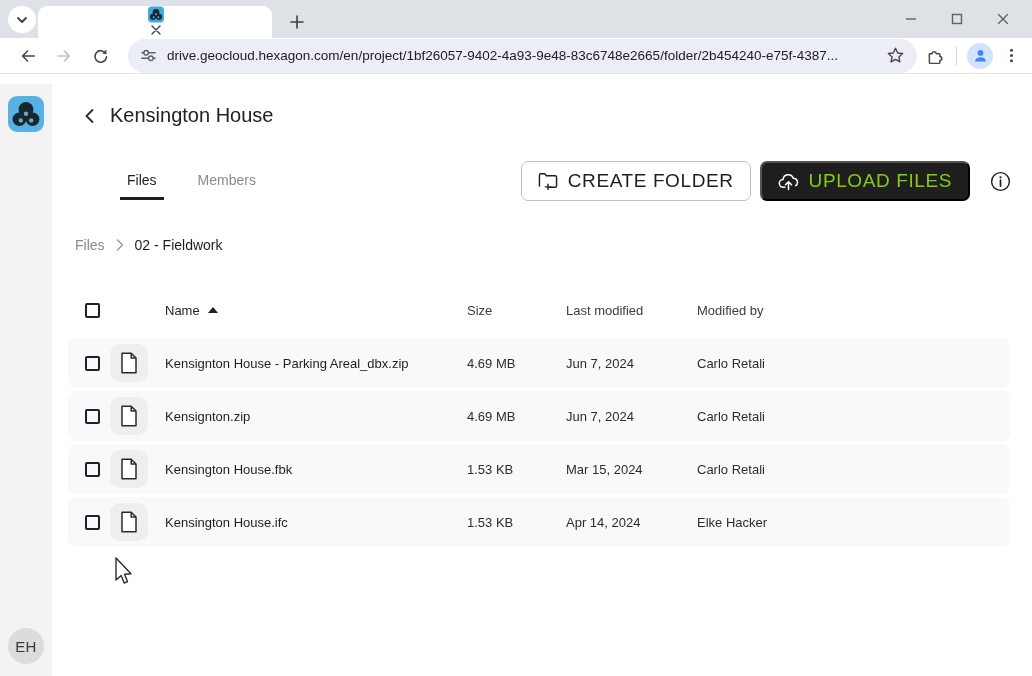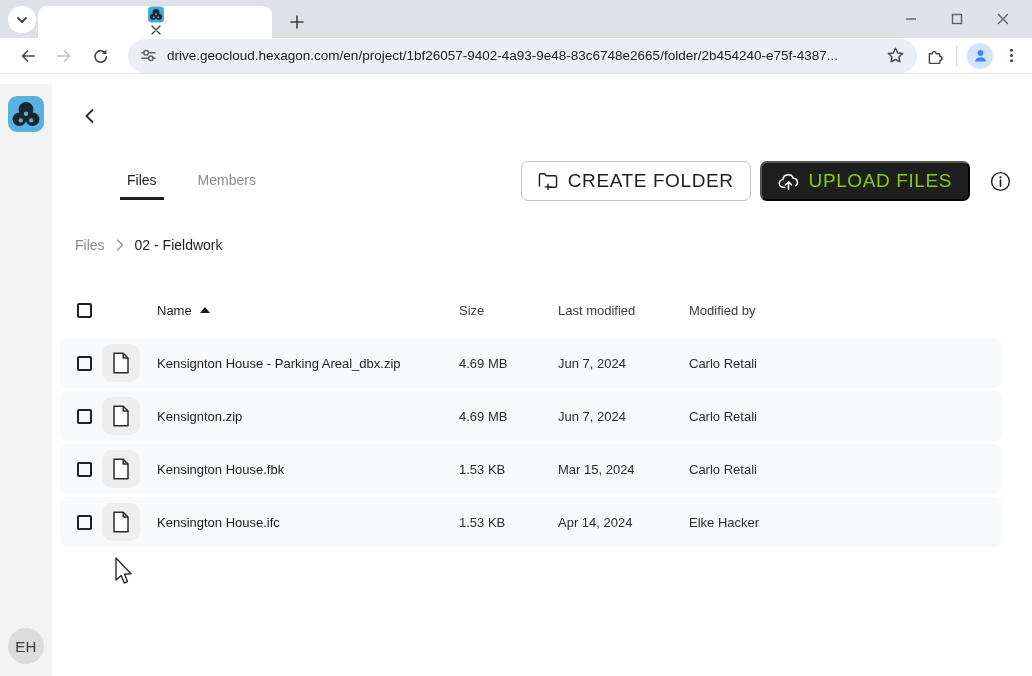--- a/index.html
+++ b/index.html
@@ -42,21 +42,21 @@
   .btn { height:40px; display:flex; align-items:center; justify-content:center; gap:10px; border-radius:7px; font-size:19px; font-weight:500; letter-spacing:.6px; cursor:pointer; padding:0 16px; }
   .btn-outline { border:1px solid #c2c2c2; background:#fff; color:#1f1f1f; }
   .btn-dark { background:#1e1e1e; color:#84cc16; margin-left:9px; }
   .info-btn { width:24px; height:24px; margin-left:18px; display:flex; align-items:center; justify-content:center; cursor:pointer; }
 
   .breadcrumb { position:absolute; left:23px; top:153px; display:flex; align-items:center; font-size:14px; gap:11px; }
   .crumb-dim { color:#8b8b8f; cursor:pointer; }
   .crumb-sep { color:#9a9a9e; font-size:12px; }
   .crumb-cur { color:#1f1f1f; }
 
-  .filetable { position:absolute; left:8px; top:206px; width:942px; }
+  .filetable { position:absolute; left:16px; top:206px; width:942px; }
   .trow { display:grid; grid-template-columns:25px 55px 302px 99px 131px auto; align-items:center; padding-left:17px; }
   .thead { height:40px; margin-bottom:8px; font-size:13px; color:#3c3c3f; }
   .thead .col-name { color:#1f1f1f; display:flex; align-items:center; gap:8px; }
   .sort-asc { width:0; height:0; border-left:5px solid transparent; border-right:5px solid transparent; border-bottom:6px solid #1f1f1f; }
   .filerow { height:50px; background:#f8f9fa; border-radius:8px; margin-bottom:3px; font-size:13px; color:#2d2d30; cursor:pointer; }
   .cellname { color:#1f1f1f; }
   .checkbox { width:15px; height:15px; border:2px solid #202124; border-radius:2px; background:transparent; cursor:pointer; }
   .filechip { width:38px; height:38px; background:#eeeeee; border-radius:10px; display:flex; align-items:center; justify-content:center; }
 
   .cursor { position:absolute; left:112px; top:556px; pointer-events:none; z-index:99; }
@@ -171,20 +171,21 @@
     </svg>
     <div class="user-avatar">EH</div>
   </div>
 
   <div class="content">
     <span class="back-btn">
       <svg width="16" height="16" viewBox="0 0 16 16">
           <path d="M10.5 2 L4.5 8 l6 6" fill="none" stroke="#2b2b2b" stroke-width="1.8" stroke-linecap="round" stroke-linejoin="round"></path>
         </svg>
     </span>
+    <h1 class="page-title">Kensington House</h1>
 
     <div class="view-tabs">
       <div class="vtab active">Files</div>
       <div class="vtab">Members</div>
     </div>
 
     <div class="actions">
       <button class="btn btn-outline">
         <svg width="20" height="18" viewBox="0 0 22 20">
           <path d="M1.5 15.5 V3.5 a1.5 1.5 0 0 1 1.5-1.5 h4.2 l2 2.2 H19 a1.5 1.5 0 0 1 1.5 1.5 v9.8 a1.5 1.5 0 0 1 -1.5 1.5 H13" fill="none" stroke="#1f1f1f" stroke-width="1.6" stroke-linecap="round"></path>

